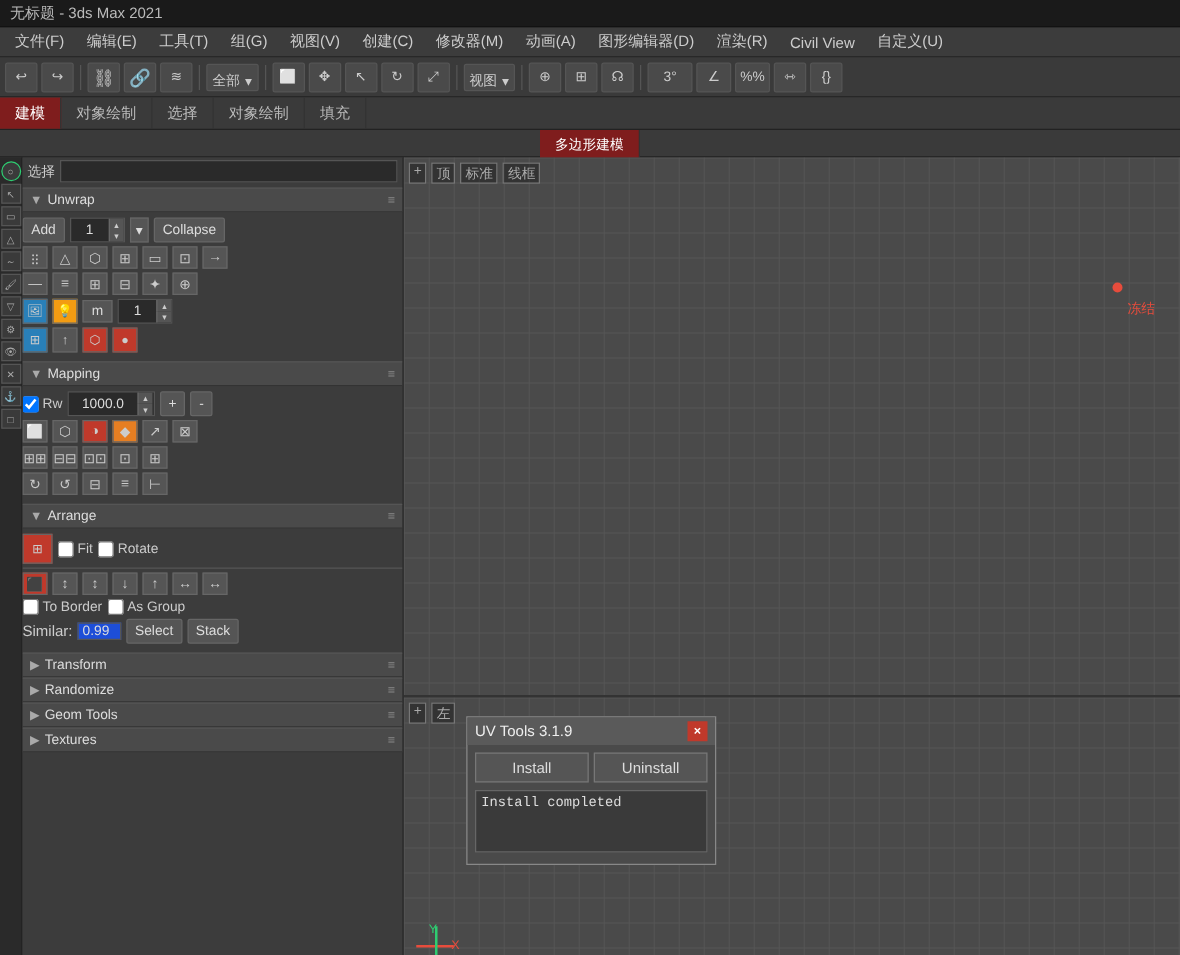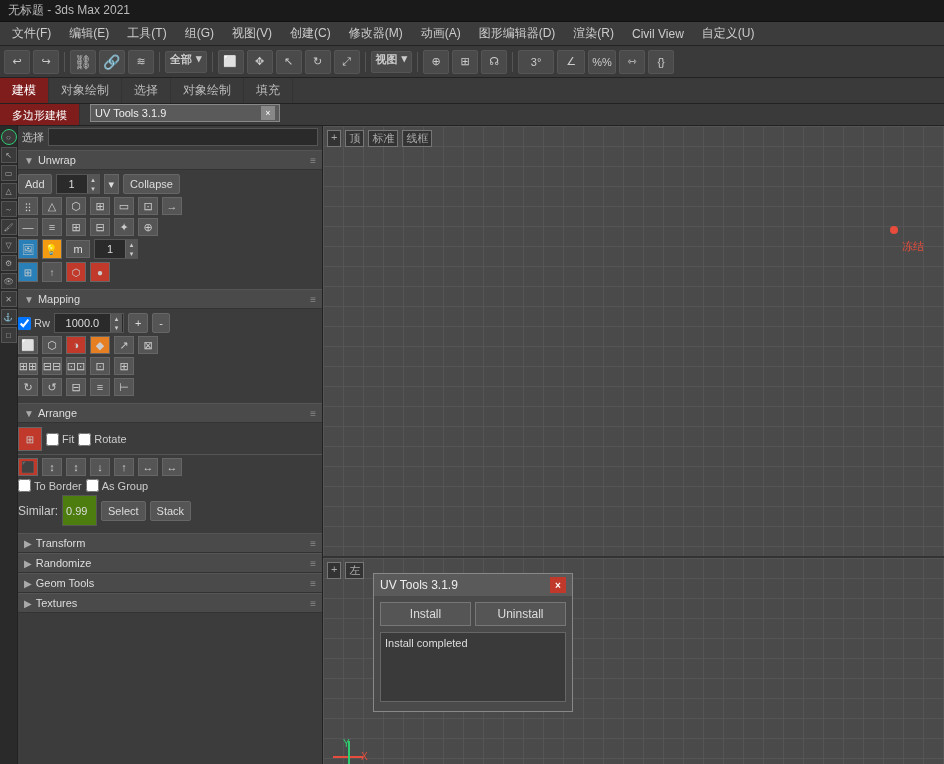--- a/index.html
+++ b/index.html
@@ -75,24 +75,23 @@
     }
     .toolbar-dropdown {
       height: 22px;
       background: #4a4a4a;
       border: 1px solid #555;
       border-radius: 2px;
       padding: 0 4px;
       color: #ccc;
       font-size: 11px;
       display: flex;
-      align-items: flex-start;
+      align-items: flex-end;
       gap: 4px;
       cursor: pointer;
-      font-weight: bold;
     }
 
     
     #tabs-row {
       height: 26px;
       background: #3a3a3a;
       display: flex;
       align-items: center;
       border-bottom: 1px solid #222;
     }
@@ -274,22 +273,22 @@
       display: inline-flex;
       align-items: center;
       gap: 3px;
       cursor: pointer;
       color: #ccc;
       font-size: 11px;
     }
     .checkbox-label input { cursor: pointer; }
 
     .text-input {
-      height: 31px;
-      background: #4d7c0f;
+      height: 14px;
+      background: #1d4ed8;
       border: 1px solid #555;
       color: #ddd;
       font-size: 11px;
       padding: 0 3px;
       outline: none;
     }
 
     
     #viewport-area {
       flex: 1;
@@ -386,27 +385,27 @@
       border: 1px solid #777;
       color: #ddd;
       font-size: 12px;
       cursor: pointer;
       display: flex;
       align-items: center;
       justify-content: center;
     }
     .dialog-output {
       width: 100%;
-      height: 70px;
+      height: 50px;
       background: #3a3a3a;
       border: 1px solid #666;
       color: #ddd;
       font-size: 11px;
       padding: 4px;
-      font-family: Liberation Sans, sans-serif;
+      font-family: Liberation Mono, monospace;
       resize: none;
       outline: none;
     }
 
     
     .viewport-gizmo {
       position: absolute;
       bottom: 10px;
       left: 10px;
       width: 40px;
@@ -508,21 +507,21 @@
 </div>
 
 <div id="tabs-row">
   <div class="tab-item active">建模</div>
   <div class="tab-item">对象绘制</div>
   <div class="tab-item">选择</div>
   <div class="tab-item">对象绘制</div>
   <div class="tab-item">填充</div>
 </div>
 
-<div style="height:22px; background:#3a3a3a; display:flex; border-bottom:1px solid #222;">
+<div style="height:22px; background:#3a3a3a; display:flex; align-items:center; border-bottom:1px solid #222;flex-direction:column;">
   <div class="tab-item active" style="font-size:11px;">多边形建模</div>
 
   <div style="position:relative; margin-left:10px;">
     <div id="uvtools-titlebar" style="width:190px; height:18px; background:#5a5a5a; border:1px solid #888; display:flex; align-items:center; justify-content:space-between; padding:0 4px;">
       <span style="font-size:11px; color:#eee;">UV Tools 3.1.9</span>
       <div style="width:14px; height:14px; background:#888; display:flex; align-items:center; justify-content:center; font-size:9px; color:#fff; cursor:pointer;">×</div>
     </div>
   </div>
 </div>
 

